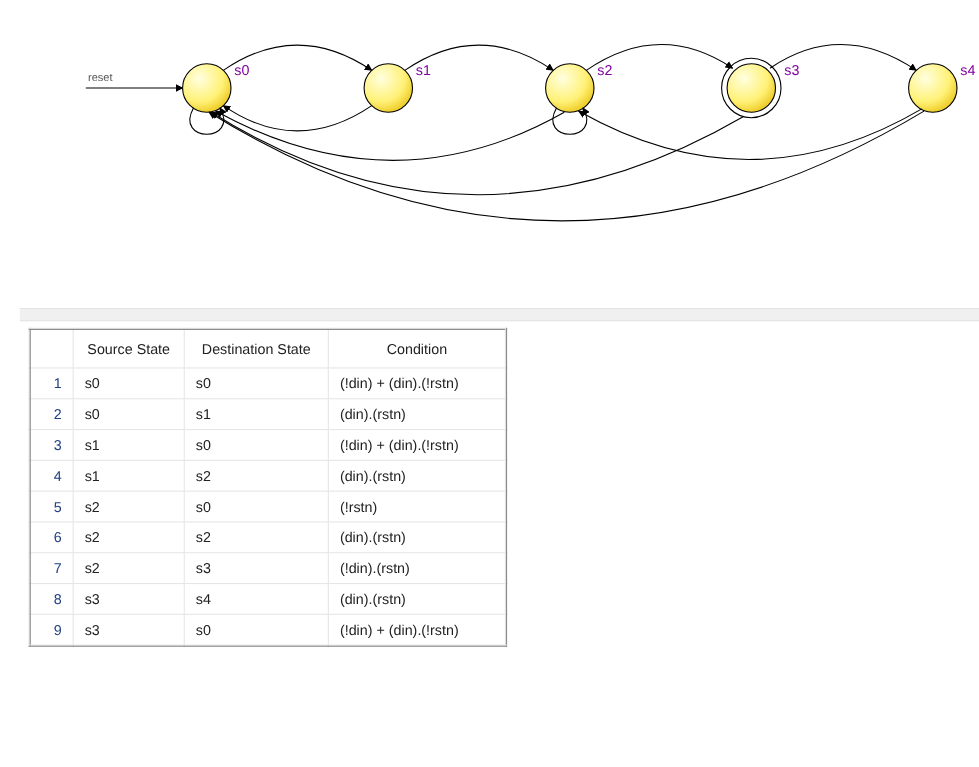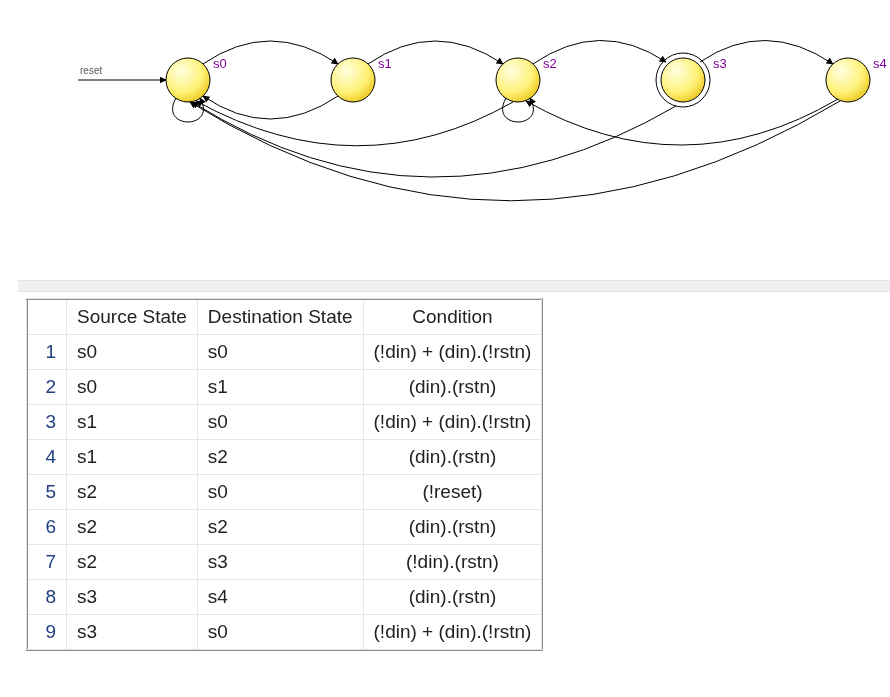--- a/index.html
+++ b/index.html
@@ -36,40 +36,40 @@
     background: #f0f0f0;
     border-top: 1px solid #e4e4e4;
     border-bottom: 1px solid #e4e4e4;
   }
   .table-area {
     padding: 6px 8px;
   }
   table.fsm {
     border-collapse: collapse;
     border: 2px inset #e0e0e0;
-    font-size: 19px;
+    font-size: 13px;
   }
   table.fsm th, table.fsm td {
     border: 1px solid #e6e6e6;
     padding: 6px 10px;
     white-space: nowrap;
   }
   table.fsm th {
     font-weight: normal;
     text-align: center;
     height: 22px;
   }
   table.fsm td.rownum {
     color: #204080;
     text-align: right;
     width: 18px;
   }
   table.fsm td.src { width: 80px; }
   table.fsm td.dst { width: 110px; }
-  table.fsm td.cond { width: 140px; text-align: center; }
+  table.fsm td.cond { width: 140px; }
   table.fsm th.corner { width: 18px; }
 </style>
 </head>
 <body>
 
 <div class="page">
 
   <div class="diagram-area">
     <svg width="890" height="280" viewBox="0 0 890 280">
       <defs>
@@ -167,21 +167,21 @@
           <tr>
             <td class="rownum">4</td>
             <td class="src">s1</td>
             <td class="dst">s2</td>
             <td class="cond">(din).(rstn)</td>
           </tr>
           <tr>
             <td class="rownum">5</td>
             <td class="src">s2</td>
             <td class="dst">s0</td>
-            <td class="cond">(!reset)</td>
+            <td class="cond">(!rstn)</td>
           </tr>
           <tr>
             <td class="rownum">6</td>
             <td class="src">s2</td>
             <td class="dst">s2</td>
             <td class="cond">(din).(rstn)</td>
           </tr>
           <tr>
             <td class="rownum">7</td>
             <td class="src">s2</td>

